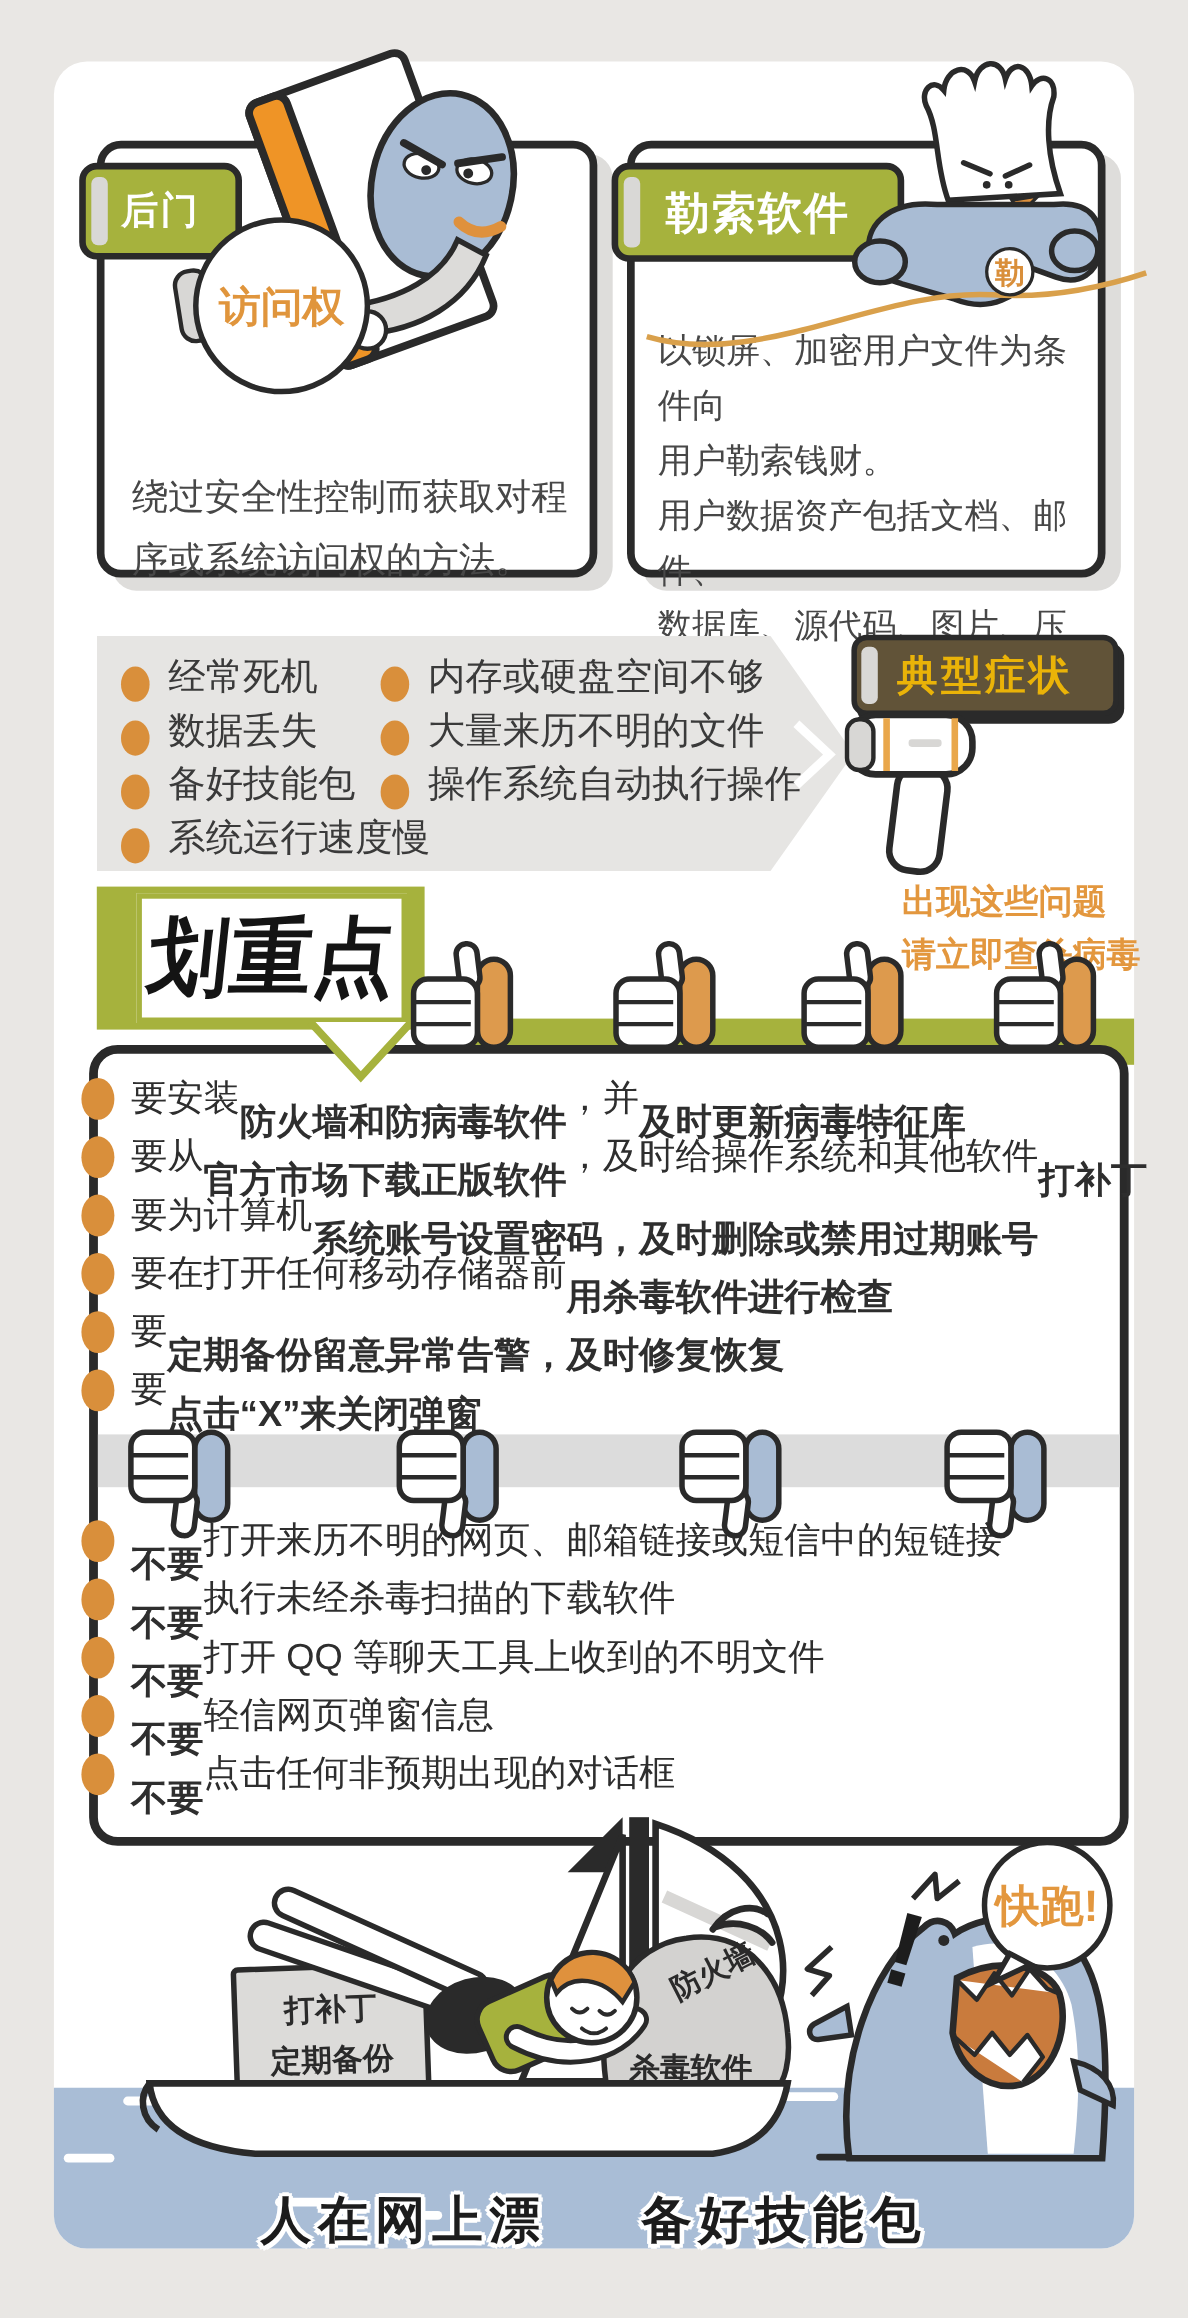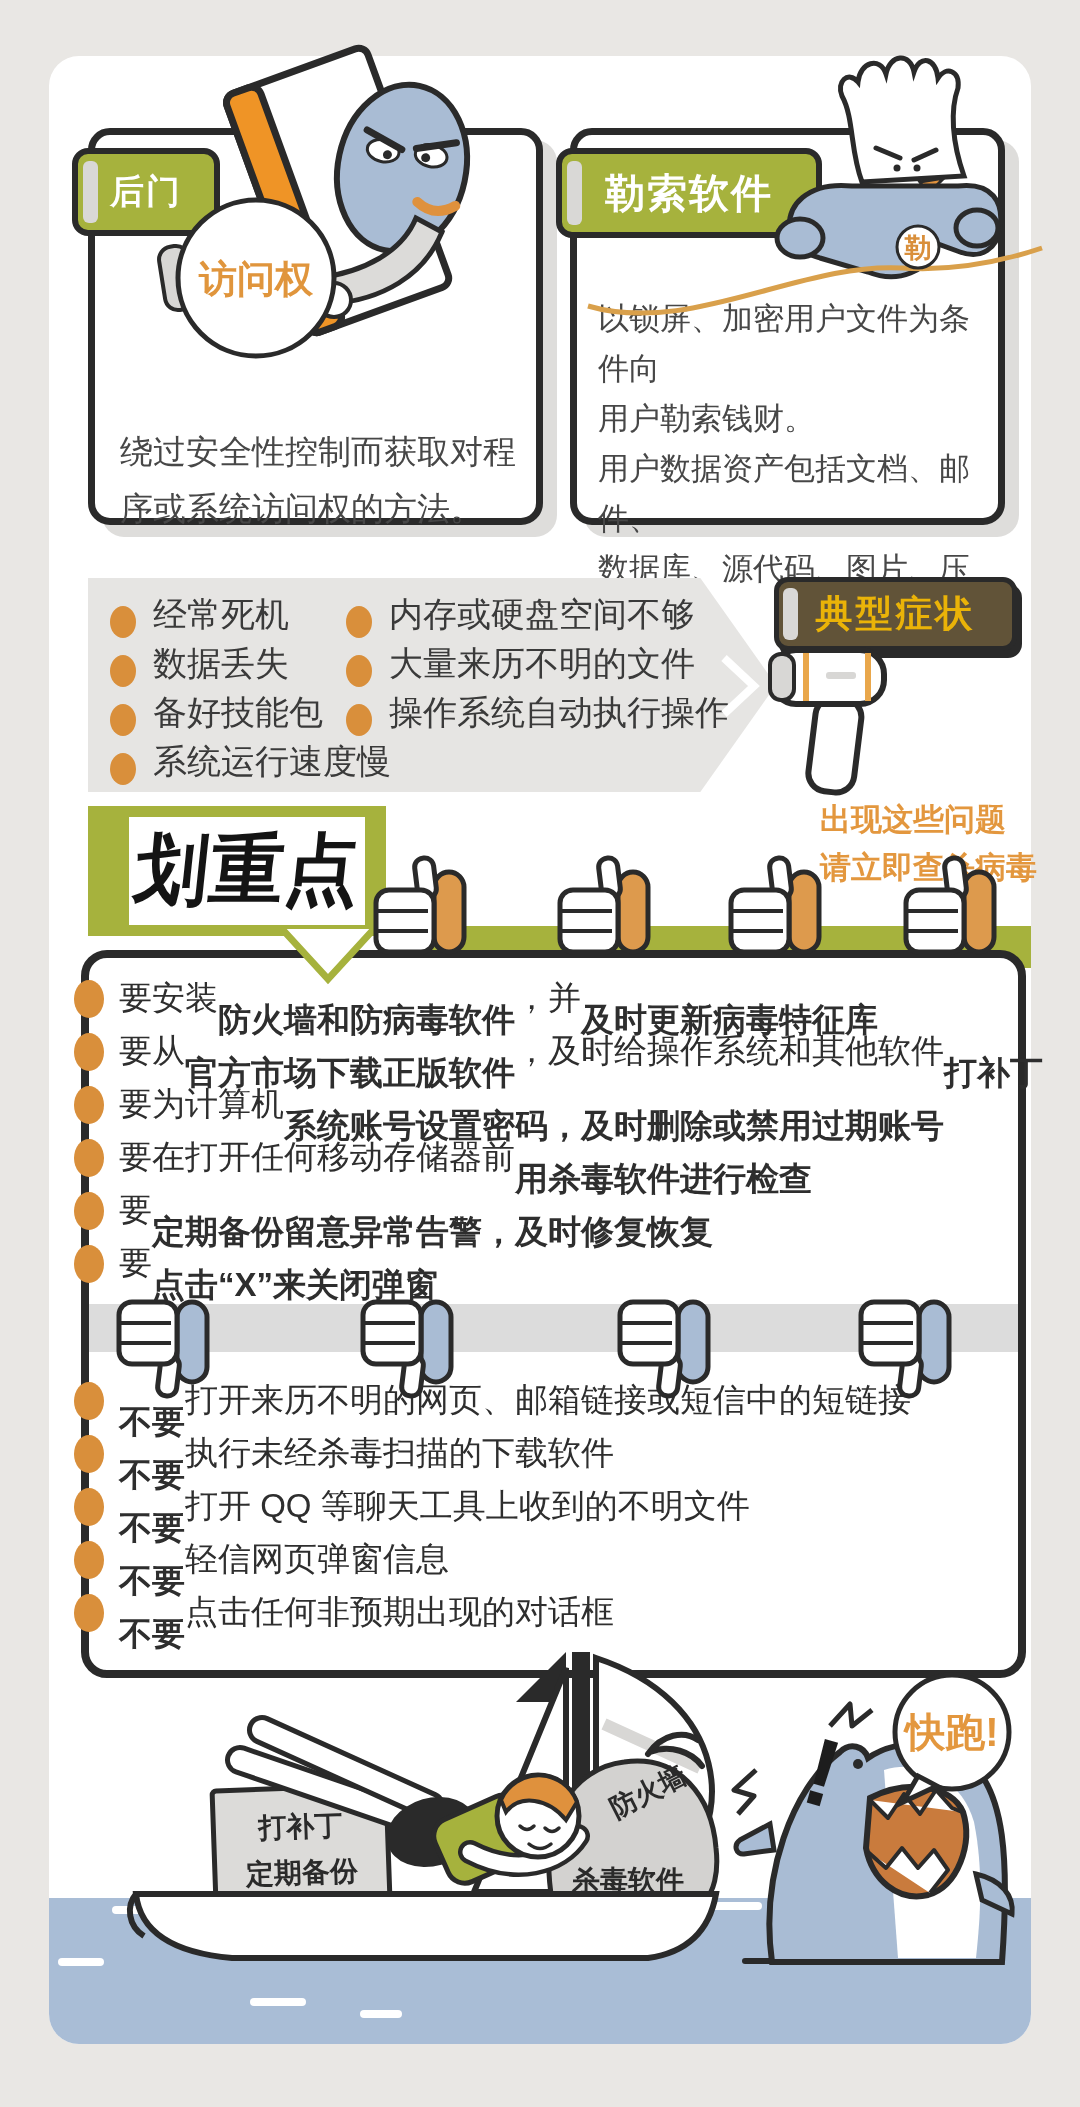--- a/index.html
+++ b/index.html
@@ -190,20 +190,23 @@
           <span>轻信网页弹窗信息</span>
         </div>
         <div class="li">
           <span class="dot"></span>
           <b>不要</b>
           <span>点击任何非预期出现的对话框</span>
         </div>
       </div>
   </div>
 
+  <div class="abs tagline z6">
+    <span>人在网上漂</span><span class="gap"></span><span>备好技能包</span>
+  </div>
 
   <svg class="art" viewBox="0 0 1080 2107">
     <defs>
       <g id="thumb">
         <rect x="16" y="-40" width="30" height="80" rx="15" fill="currentColor" stroke="#2a2a2a" stroke-width="5"></rect>
         <rect x="-2" y="-54" width="19" height="40" rx="9" fill="#fff" stroke="#2a2a2a" stroke-width="5" transform="rotate(-7 7 -34)"></rect>
         <rect x="-42" y="-22" width="58" height="62" rx="13" fill="#fff" stroke="#2a2a2a" stroke-width="5"></rect>
         <path d="M-42,-1 L10,-1 M-42,19 L10,19" stroke="#2a2a2a" stroke-width="4" fill="none"></path>
       </g>
     </defs>

